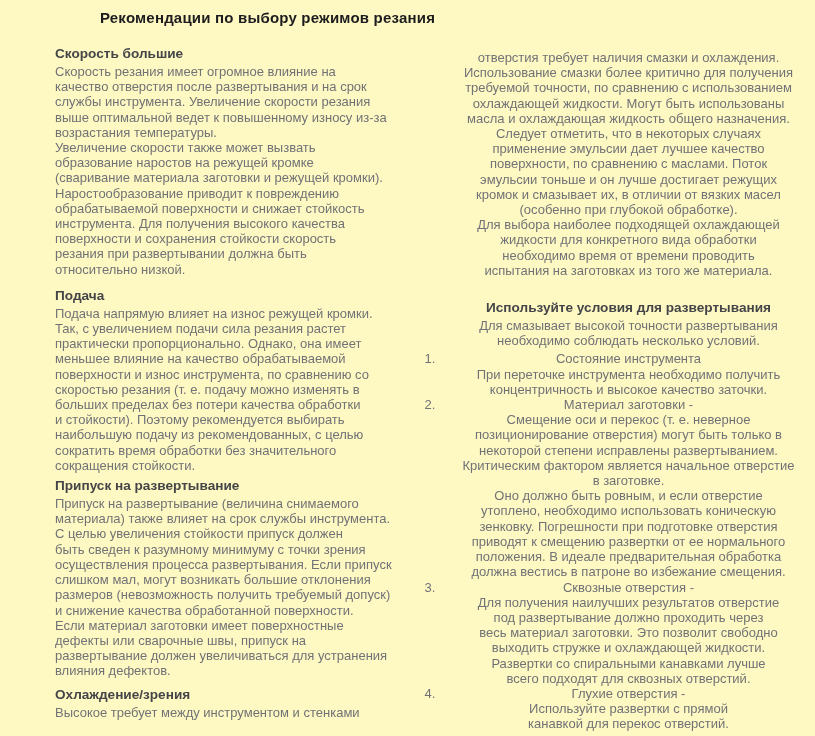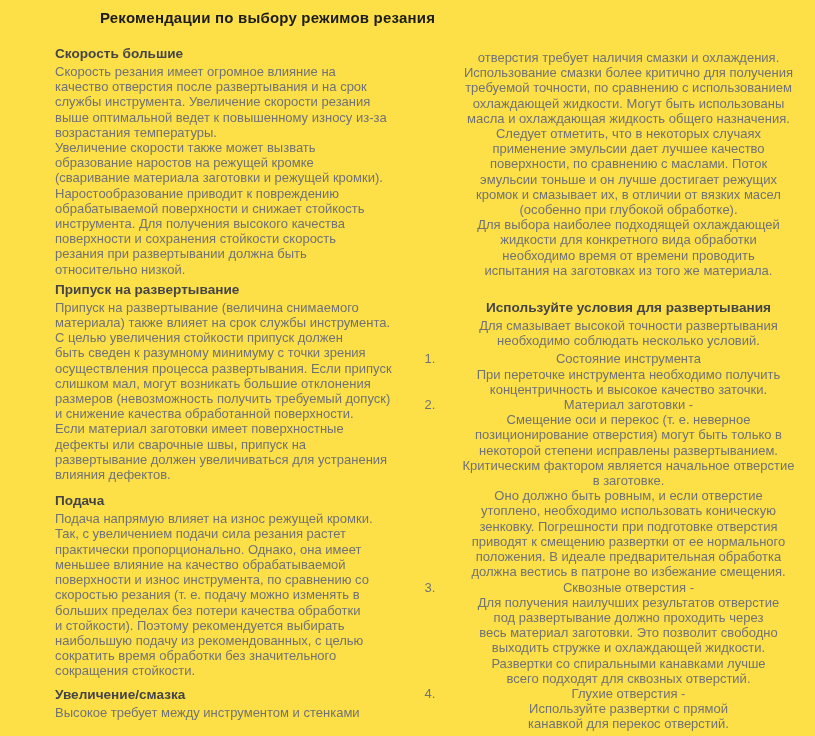--- a/index.html
+++ b/index.html
@@ -1,20 +1,20 @@
 <!DOCTYPE html>
 <html><head>
 <meta charset="utf-8">
 <style>
   html, body { margin: 0; padding: 0; background: #ffffff; }
   .page {
     position: relative;
     width: 815px;
     height: 736px;
-    background: #fde047;
+    background: #fef9c3;
     font-family: "Liberation Sans", sans-serif;
     overflow: hidden;
   }
   .doc-title {
     position: absolute;
     left: 100px;
     top: 9px;
     font-size: 15px;
     font-weight: bold;
     color: #1c1c1e;
@@ -78,53 +78,53 @@
 образование наростов на режущей кромке
 (сваривание материала заготовки и режущей кромки).
 Наростообразование приводит к повреждению
 обрабатываемой поверхности и снижает стойкость
 инструмента. Для получения высокого качества
 поверхности и сохранения стойкости скорость
 резания при развертывании должна быть
 относительно низкой.</p>
     </div>
 
+    <div class="sec sec-gap-a">
+      <h2 class="sec-heading">Подача</h2>
+      <p class="body-text">Подача напрямую влияет на износ режущей кромки.
+Так, с увеличением подачи сила резания растет
+практически пропорционально. Однако, она имеет
+меньшее влияние на качество обрабатываемой
+поверхности и износ инструмента, по сравнению со
+скоростью резания (т. е. подачу можно изменять в
+больших пределах без потери качества обработки
+и стойкости). Поэтому рекомендуется выбирать
+наибольшую подачу из рекомендованных, с целью
+сократить время обработки без значительного
+сокращения стойкости.</p>
+    </div>
+
     <div class="sec sec-gap-b">
       <h2 class="sec-heading">Припуск на развертывание</h2>
       <p class="body-text">Припуск на развертывание (величина снимаемого
 материала) также влияет на срок службы инструмента.
 С целью увеличения стойкости припуск должен
 быть сведен к разумному минимуму с точки зрения
 осуществления процесса развертывания. Если припуск
 слишком мал, могут возникать большие отклонения
 размеров (невозможность получить требуемый допуск)
 и снижение качества обработанной поверхности.
 Если материал заготовки имеет поверхностные
 дефекты или сварочные швы, припуск на
 развертывание должен увеличиваться для устранения
 влияния дефектов.</p>
     </div>
 
-    <div class="sec sec-gap-a">
-      <h2 class="sec-heading">Подача</h2>
-      <p class="body-text">Подача напрямую влияет на износ режущей кромки.
-Так, с увеличением подачи сила резания растет
-практически пропорционально. Однако, она имеет
-меньшее влияние на качество обрабатываемой
-поверхности и износ инструмента, по сравнению со
-скоростью резания (т. е. подачу можно изменять в
-больших пределах без потери качества обработки
-и стойкости). Поэтому рекомендуется выбирать
-наибольшую подачу из рекомендованных, с целью
-сократить время обработки без значительного
-сокращения стойкости.</p>
-    </div>
-
     <div class="sec sec-gap-c">
-      <h2 class="sec-heading">Увеличение/смазка</h2>
+      <h2 class="sec-heading">Охлаждение/зрения</h2>
       <p class="body-text">Высокое требует между инструментом и стенками</p>
     </div>
 
   </div>
 
   <div class="col col-right">
 
     <p class="body-text indented">отверстия требует наличия смазки и охлаждения.
 Использование смазки более критично для получения
 требуемой точности, по сравнению с использованием

